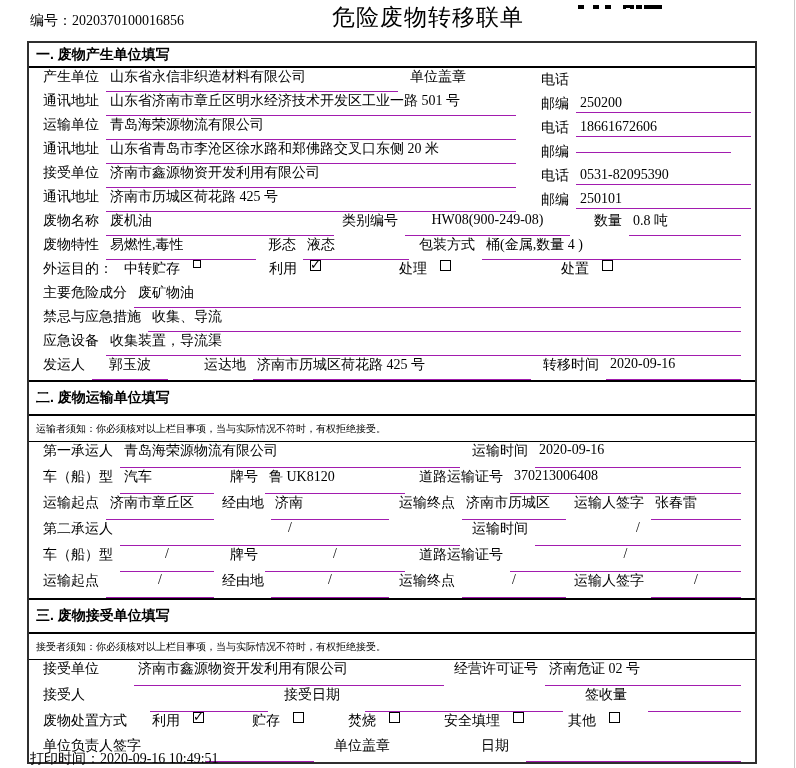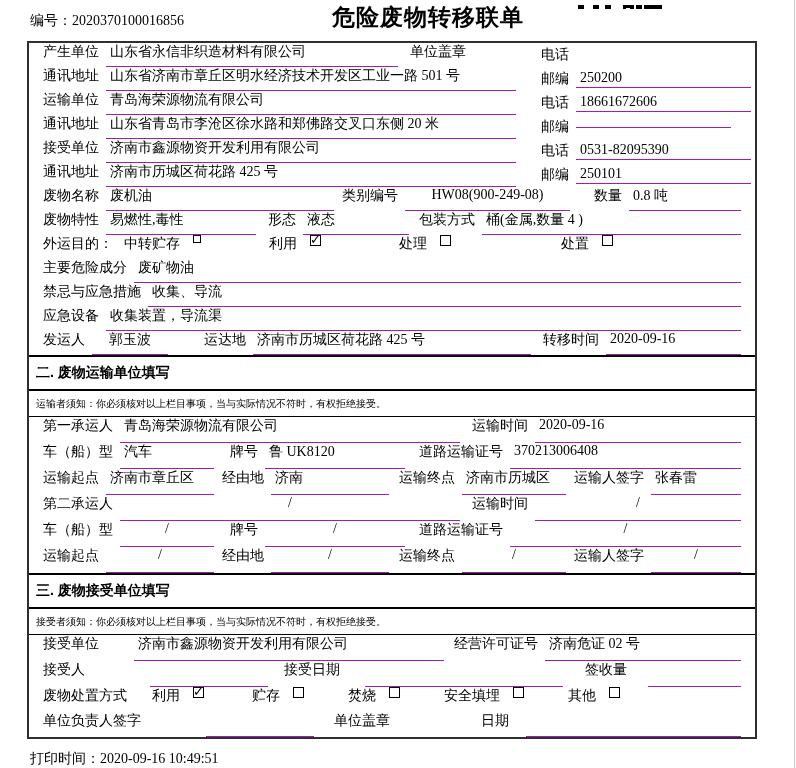--- a/index.html
+++ b/index.html
@@ -3,21 +3,21 @@
 <meta charset="utf-8">
 <style>
   * { margin:0; padding:0; box-sizing:border-box; }
   html,body { width:796px; height:768px; background:#ffffff; overflow:hidden;
     font-family:"Liberation Serif","DejaVu Serif",serif; color:#000; }
   .page { position:relative; width:796px; height:768px; background:#fff; }
   .page-edge { position:absolute; top:0; right:1px; width:1px; height:768px; background:#c9c9c9; }
 
   
   .serial { position:absolute; left:30px; top:12px; font-size:14px; white-space:nowrap; }
-  .doc-title { position:absolute; left:332px; top:2px; font-size:23px; font-weight:bold;
+  .doc-title { position:absolute; left:332px; top:2px; font-size:23px; font-weight:normal;
     font-family:"Liberation Sans","DejaVu Sans",sans-serif; letter-spacing:1px; white-space:nowrap; }
   .qr-frag { position:absolute; left:578px; top:0; width:86px; height:9px; overflow:hidden; }
 
   
   .form-table { position:absolute; left:27px; top:41px; width:730px; border:2px solid #2f2f2f;
     background:#fff; }
   .sec-header { height:25px; display:flex; align-items:center; padding:0 7px;
     font-family:"Liberation Sans","DejaVu Sans",sans-serif; font-weight:bold; font-size:14px;
     border-bottom:2px solid #000; white-space:nowrap; }
   .sec-header.mid { border-top:2px solid #000; height:36px; }
@@ -60,20 +60,21 @@
       <rect x="45" y="0" width="11" height="9" fill="#000"></rect>
         <rect x="48" y="3" width="4" height="3" fill="#fff"></rect>
       <rect x="58" y="0" width="6" height="5" fill="#000"></rect>
       <rect x="66" y="0" width="18" height="9" fill="#000"></rect>
         <rect x="70" y="4" width="6" height="5" fill="#fff"></rect>
     </svg>
   </div>
 
   <div class="form-table">
 
+    <div class="sec-header">一. 废物产生单位填写</div>
 
     <div class="row">
       <span class="lbl">产生单位</span>
       <span class="uv" style="width:292px">山东省永信非织造材料有限公司</span>
       <span class="lbl" style="margin-left:12px">单位盖章</span>
       <span class="rcol">
         <span class="lbl">电话</span>
       </span>
     </div>
 

